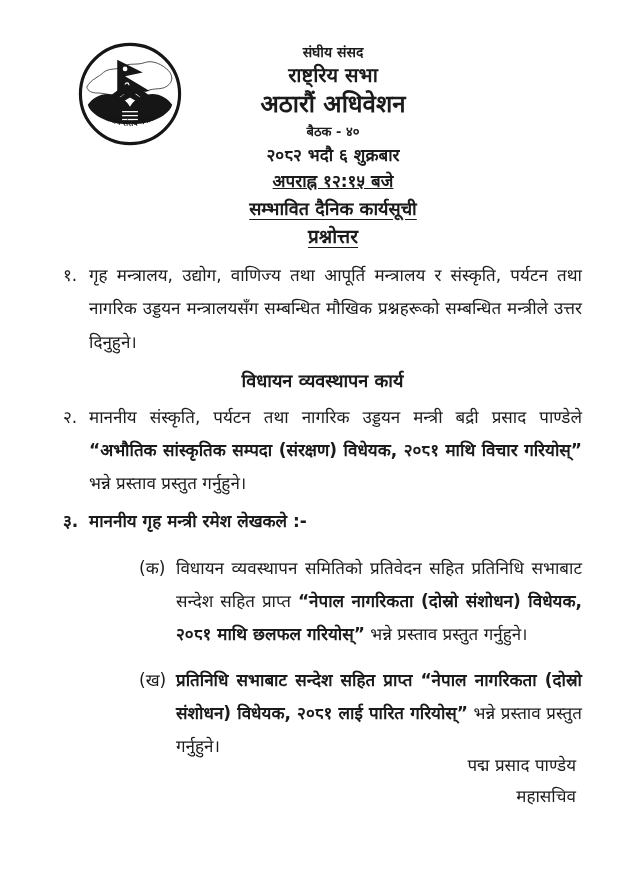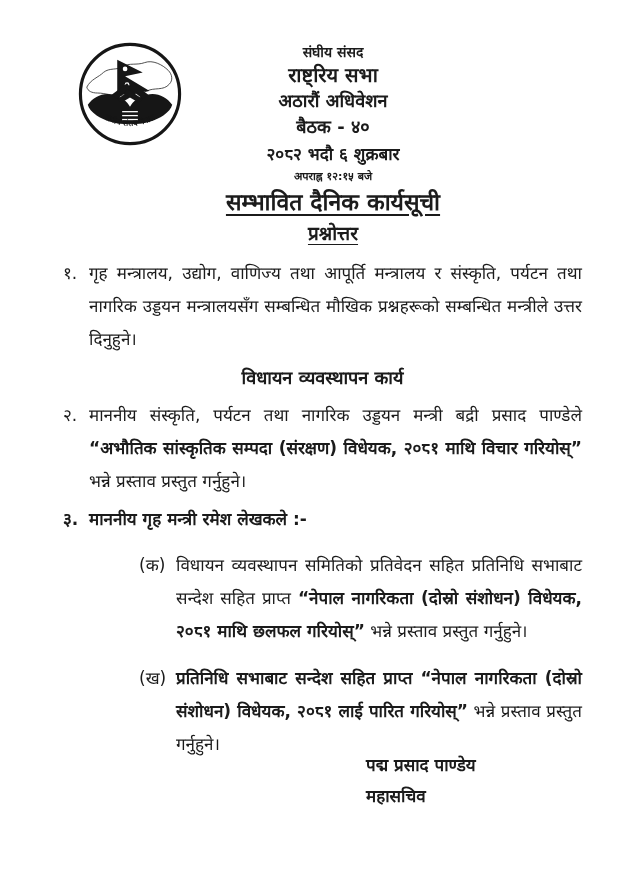--- a/index.html
+++ b/index.html
@@ -25,26 +25,26 @@
   .emblem svg { width: 100%; height: 100%; display: block; }
 
   
   .header {
     padding-top: 42px;
     padding-left: 47px; 
     text-align: center;
   }
   .h-parliament { font-size: 14px; font-weight: bold; line-height: 1.45; }
   .h-assembly   { font-size: 20px; font-weight: bold; line-height: 1.3; }
-  .h-session    { font-size: 18px; font-weight: bold; line-height: 1.4; }
-  .h-meeting    { font-size: 18px; font-weight: bold; line-height: 1.55; }
+  .h-session    { font-size: 24px; font-weight: bold; line-height: 1.4; }
+  .h-meeting    { font-size: 13px; font-weight: bold; line-height: 1.55; }
   .h-date       { font-size: 17px; font-weight: bold; line-height: 1.55; }
-  .h-time       { font-size: 11px; font-weight: bold; line-height: 1.55; }
+  .h-time       { font-size: 17px; font-weight: bold; line-height: 1.55; text-decoration: underline; }
   .h-agenda {
-    font-size: 23px; font-weight: bold;
+    font-size: 18px; font-weight: bold;
     text-decoration: underline;
     text-underline-offset: 4px;
     margin-top: 4px; line-height: 1.5;
   }
   .h-qa {
     font-size: 19px; font-weight: bold;
     text-decoration: underline;
     text-underline-offset: 4px;
     margin-top: 11px; line-height: 1.5;
   }
@@ -79,22 +79,22 @@
     margin-top: 13px;
   }
   .sub .label { position: absolute; left: 0; top: 0; }
 
   
   .signature {
     position: absolute;
     right: 43px;
     top: 750px;
     min-width: 210px;
-    text-align: left;
-    font-weight: bold;
+    text-align: right;
+    font-weight: normal;
     font-size: 17px;
     line-height: 1.85;
   }
 </style>
 </head>
 <body>
 
 <div class="page">
 
   <div class="emblem">

